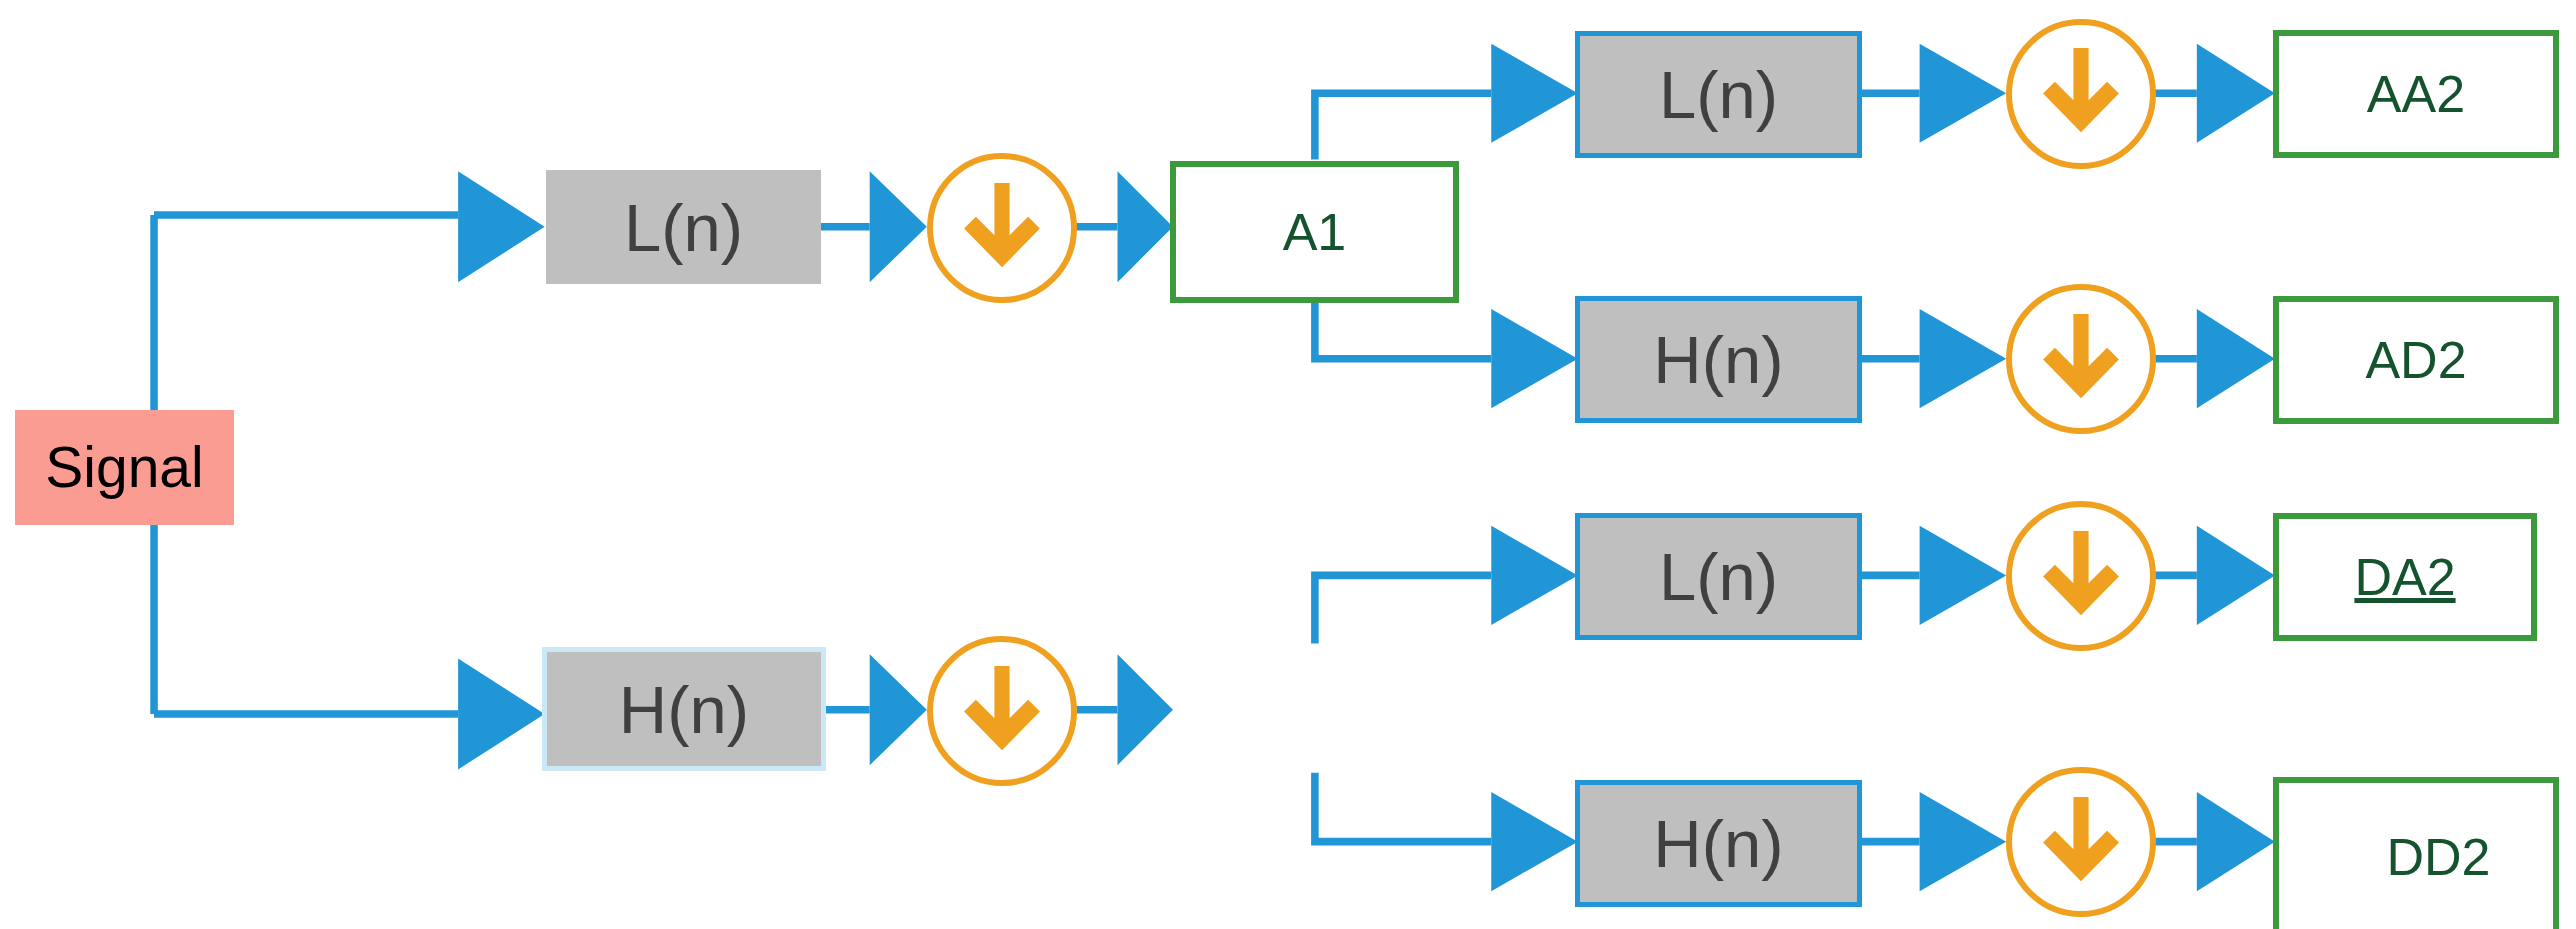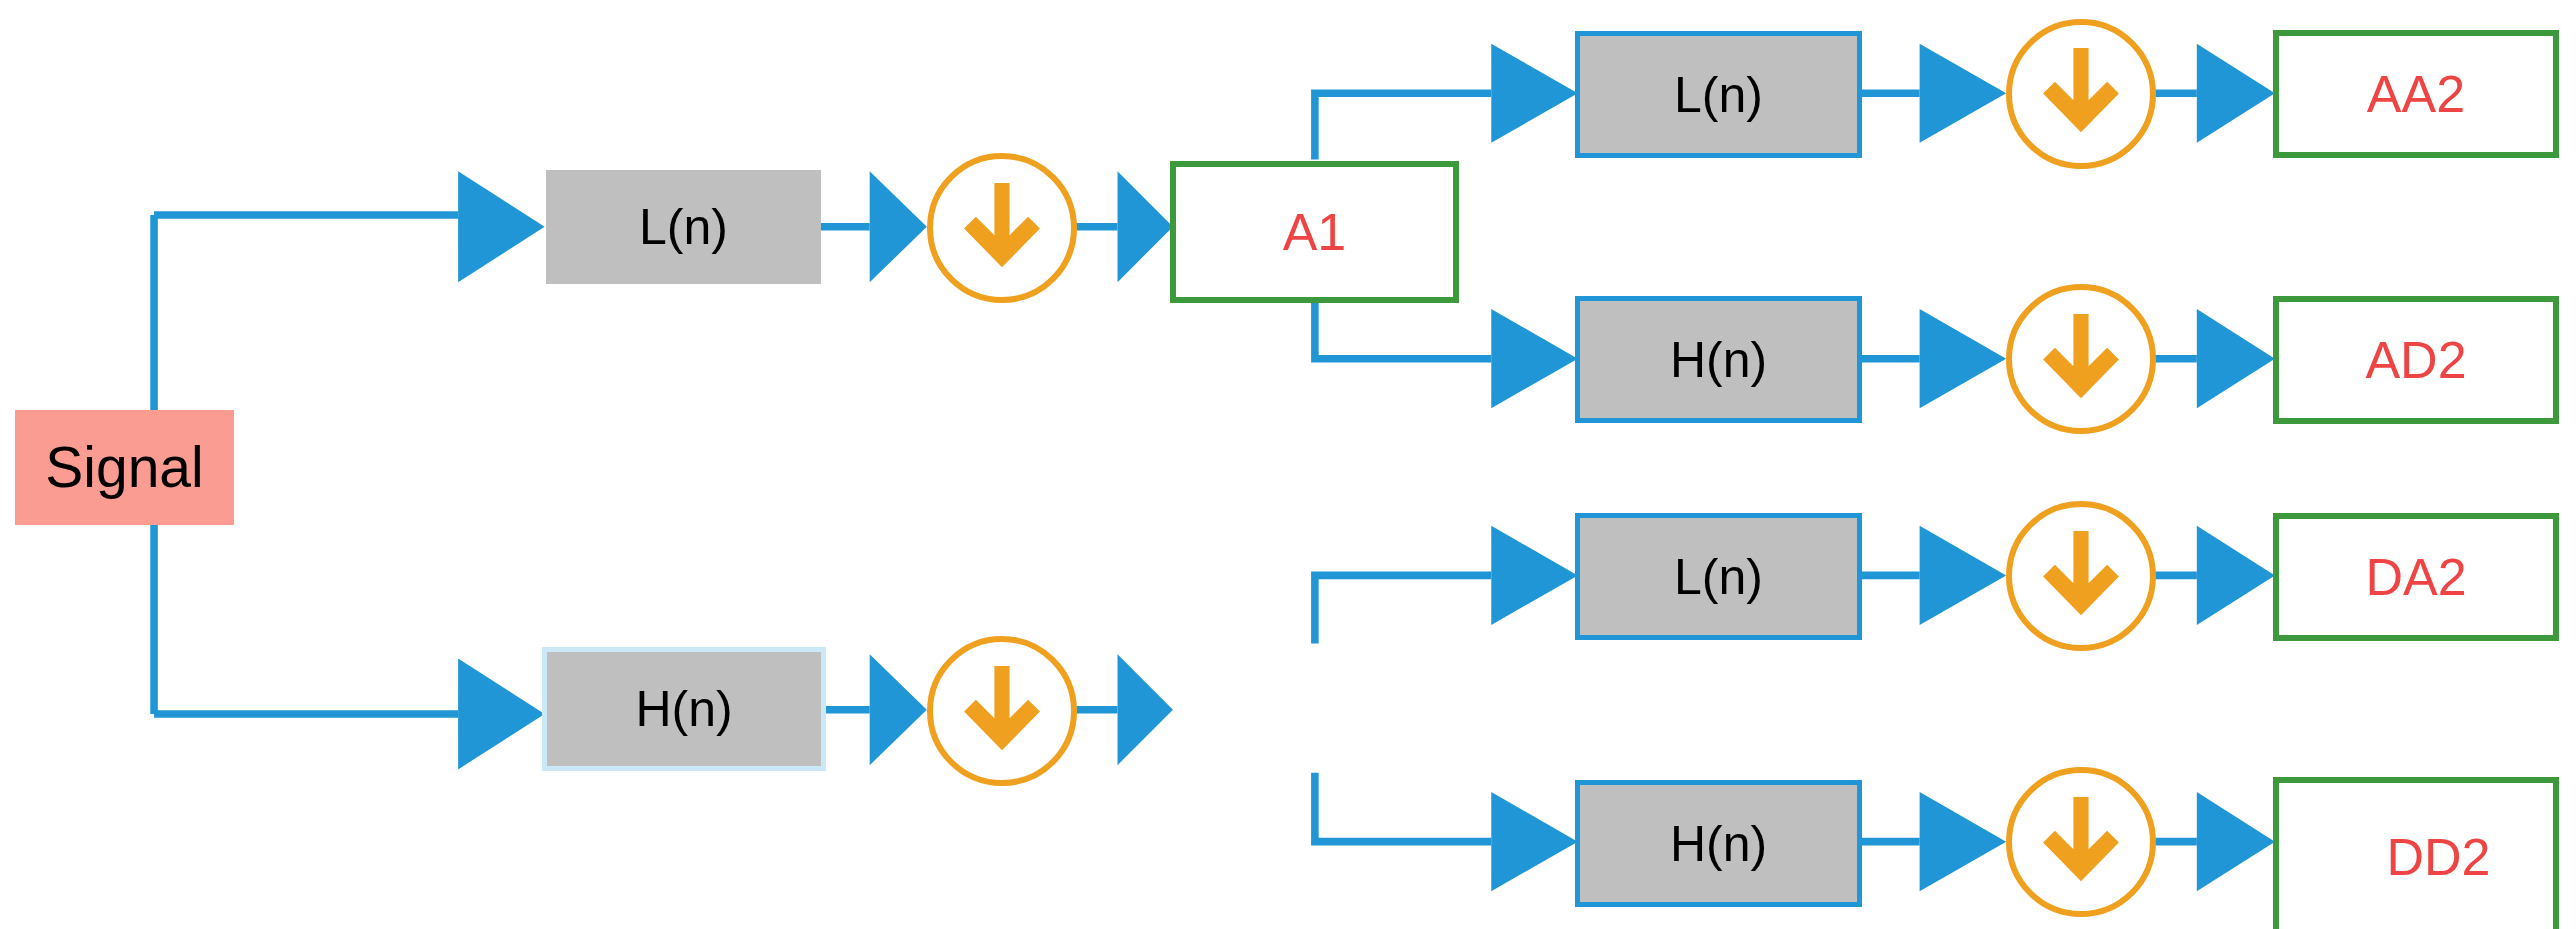--- a/index.html
+++ b/index.html
@@ -38,37 +38,37 @@
   
   .node-signal {
     background: #FB9C93;
     border: none;
     color: #000000;
     font-size: 57px;
   }
   
   .node-filter {
     background: #BFBFBF;
-    color: #000000;
-    font-size: 50px;
+    color: #404040;
+    font-size: 67px;
   }
   .node-filter.border-none {
     border: none;
   }
   .node-filter.border-blue {
     border: 5.9px solid #2196D6;
   }
   .node-filter.border-lightblue {
     border: 5.9px solid #CCE8F7;
   }
   
   .node-coef {
     background: #ffffff;
     border: 6.7px solid #3C9A3C;
-    color: #ef4444;
+    color: #14532d;
     font-size: 52px;
   }
   
   .node-down {
     border-radius: 50%;
     background: #ffffff;
     border: 6.7px solid #EFA01F;
   }
   .node-down svg {
     display: block;
@@ -200,18 +200,18 @@
   <div class="node node-down" style="left:2006px; top:767px; width:150px; height:150px;">
     <svg width="76" height="91" viewBox="0 0 90 108">
       <polygon points="36,0 54,0 54,62 76,40 90,54 45,100 0,54 14,40 36,62" fill="#EFA01F"></polygon>
     </svg>
   </div>
 
   <div class="node node-coef" style="left:2273px; top:30px; width:286px; height:128px;">AA2</div>
 
   <div class="node node-coef" style="left:2273px; top:296px; width:286px; height:128px;">AD2</div>
 
-  <div class="node node-coef" style="left:2273px; top:513px; width:286px; height:128px;">DA2</div>
+  <div class="node node-coef" style="left:2273px; top:513px; width:264px; height:128px;text-decoration:underline;">DA2</div>
 
   <div class="node node-coef" style="left:2273px; top:777px; width:286px; height:160px;padding-left:45px;">DD2</div>
 
 </div>
 
 
 </body></html>

